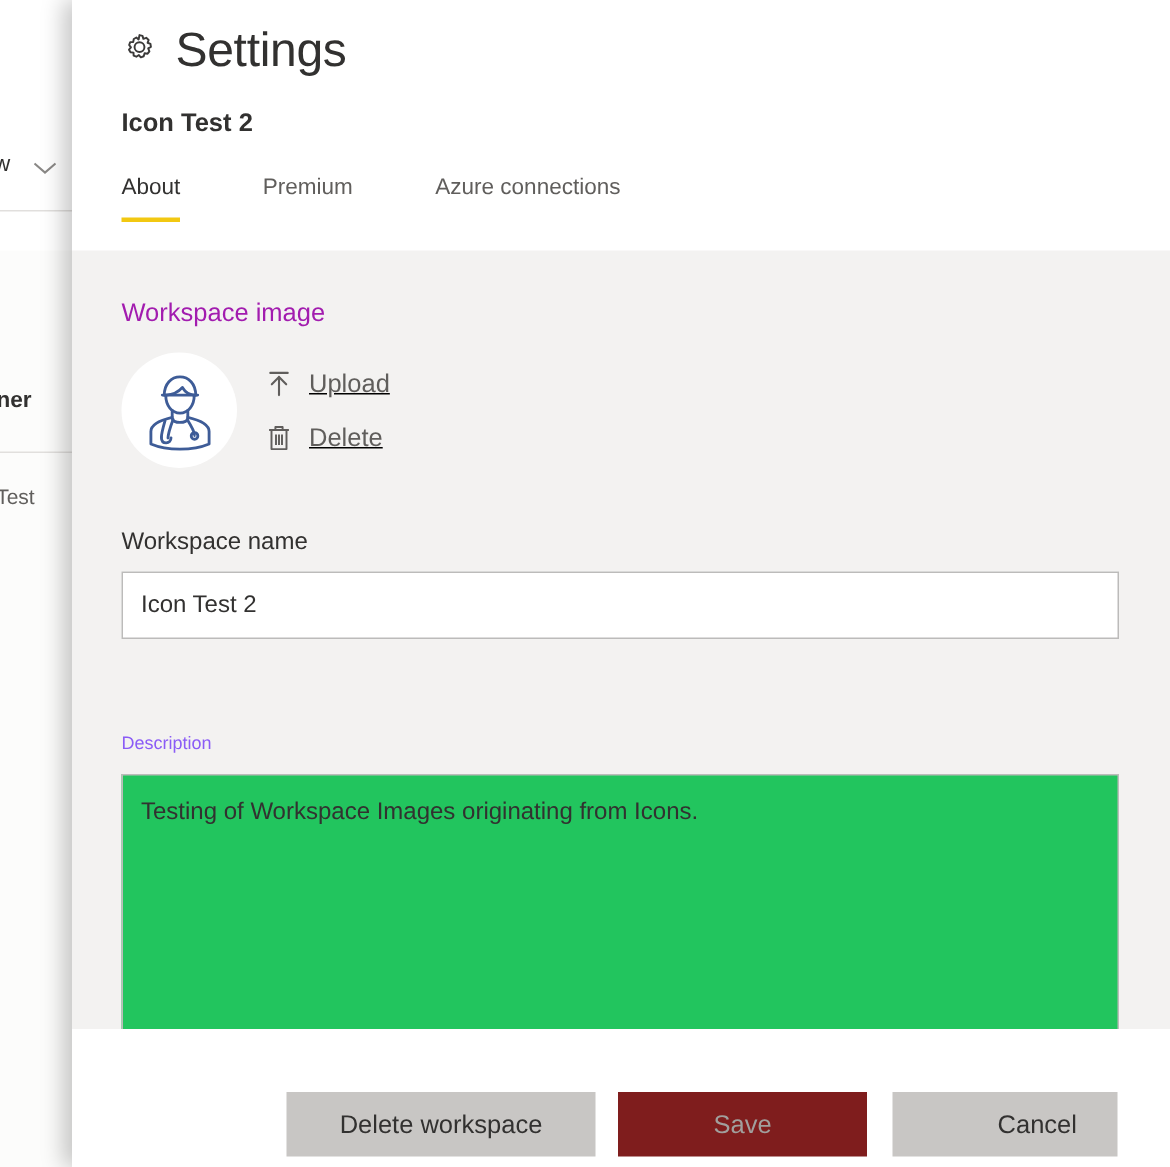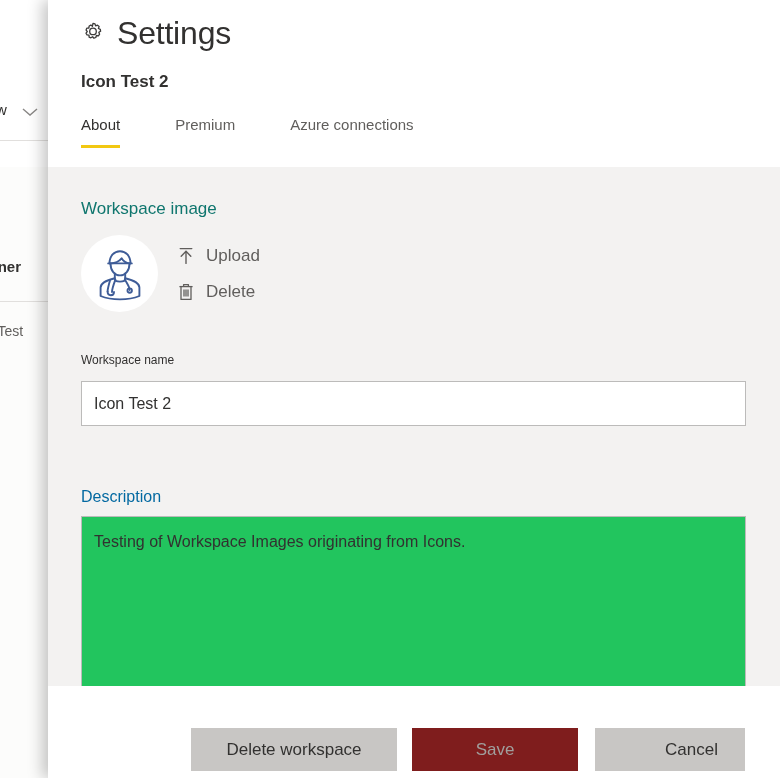--- a/index.html
+++ b/index.html
@@ -164,25 +164,25 @@
     left: 0; top: 167px;
     width: 732px;
     height: 519px;
     background: #f3f2f1;
     overflow: hidden;
   }
 
   .section-label {
     position: absolute;
     font-size: 17px;
-    color: #0f766e;
+    color: #a21caf;
   }
   .label-workspace-image { left: 33px; top: 32px; }
-  .label-workspace-name  { left: 33px; top: 186px; color: #323130; font-size: 12px; }
-  .label-description     { left: 33px; top: 321px; color: #0369a1; font-size: 16px; }
+  .label-workspace-name  { left: 33px; top: 186px; color: #323130; font-size: 16px; }
+  .label-description     { left: 33px; top: 321px; color: #8b5cf6; font-size: 12px; }
 
   
   .image-row {
     position: absolute;
     left: 33px; top: 68px;
     display: flex;
     align-items: center;
   }
   .avatar {
     width: 77px; height: 77px;
@@ -193,20 +193,21 @@
     justify-content: center;
     flex: none;
   }
   .avatar svg { display: block; }
 
   .image-actions {
     margin-left: 19px;
     display: flex;
     flex-direction: column;
     justify-content: center;
+    text-decoration: underline;
   }
   .img-action {
     display: flex;
     align-items: center;
     font-size: 17px;
     color: #605e5c;
     cursor: pointer;
     margin-bottom: 16px;
     white-space: nowrap;
   }

